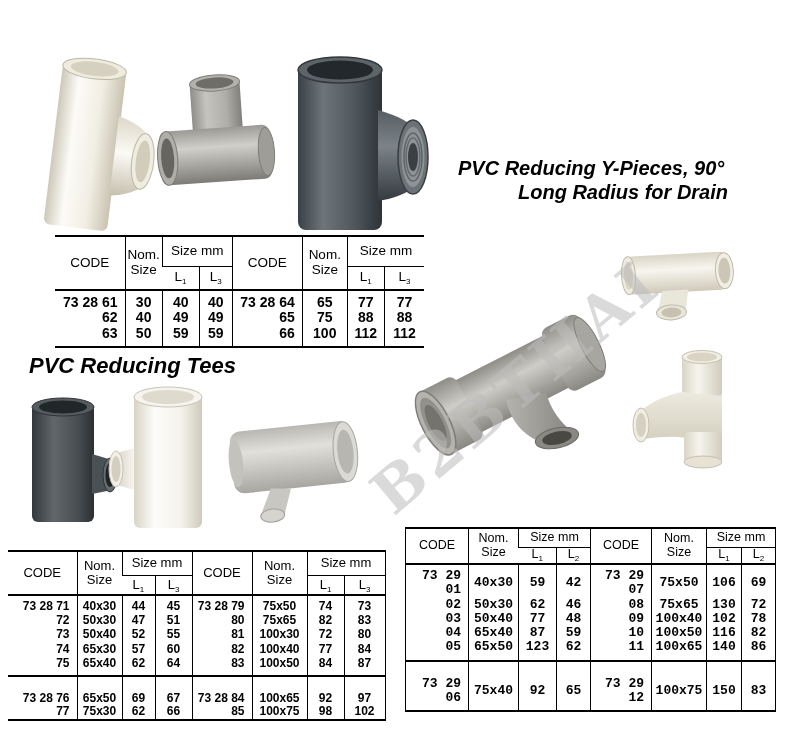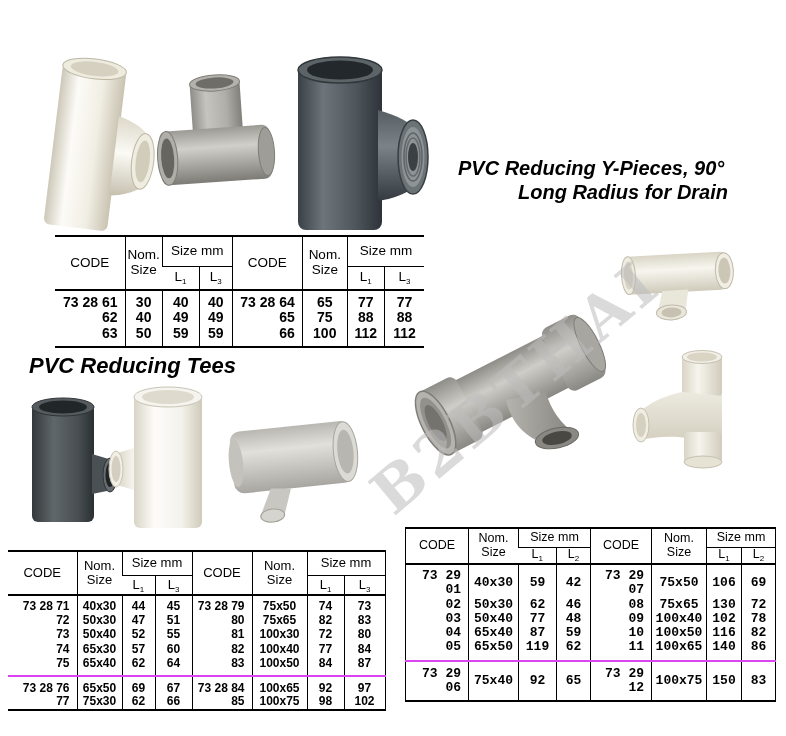--- a/index.html
+++ b/index.html
@@ -25,21 +25,21 @@
   .spec.br { border-right:1px solid #000; }
   .spec.bl { border-left:1px solid #000; }
   .spec th, .spec td { border-left:1px solid #000; text-align:center; vertical-align:middle; line-height:1.1; padding:0 2px; }
   .spec th:first-child, .spec td:first-child { border-left:none; }
   .spec.bl th:first-child, .spec.bl td:first-child { border-left:none; }
   .spec thead th { font-weight:normal; }
   .spec .hs { border-bottom:1px solid #000; }
   .spec tbody tr:first-child td { border-top:2px solid #000; padding-top:4px; }
   .spec tbody td { font-weight:bold; }
   .spec td.cc { text-align:right; padding-right:7px; }
-  .spec tr.gstart td { border-top:2px solid #d946ef; padding-top:5px; }
+  .spec tr.gstart td { border-top:2px solid #000000; padding-top:15px; }
   .spec tr.gend td { padding-bottom:5px; }
   .spec sub { font-size:8px; vertical-align:-3px; line-height:0; }
 
   #tbl-tees thead th { font-size:13.5px; }
   #tbl-tees .hs { height:30px; }
   #tbl-tees .hl { height:24px; }
   #tbl-tees tbody td { font-size:14px; height:15px; }
 
   #tbl-red thead th { font-size:13px; }
   #tbl-red .hs { height:24px; }
@@ -515,21 +515,21 @@
             <td class="cl">87</td>
             <td class="cl">59</td>
             <td class="cc">10</td>
             <td class="cn">100x50</td>
             <td class="cl">116</td>
             <td class="cl">82</td>
           </tr>
           <tr class="gend">
             <td class="cc">05</td>
             <td class="cn">65x50</td>
-            <td class="cl">119</td>
+            <td class="cl">123</td>
             <td class="cl">62</td>
             <td class="cc">11</td>
             <td class="cn">100x65</td>
             <td class="cl">140</td>
             <td class="cl">86</td>
           </tr>
           <tr class="gstart gend">
             <td class="cc">73 29 06</td>
             <td class="cn">75x40</td>
             <td class="cl">92</td>

